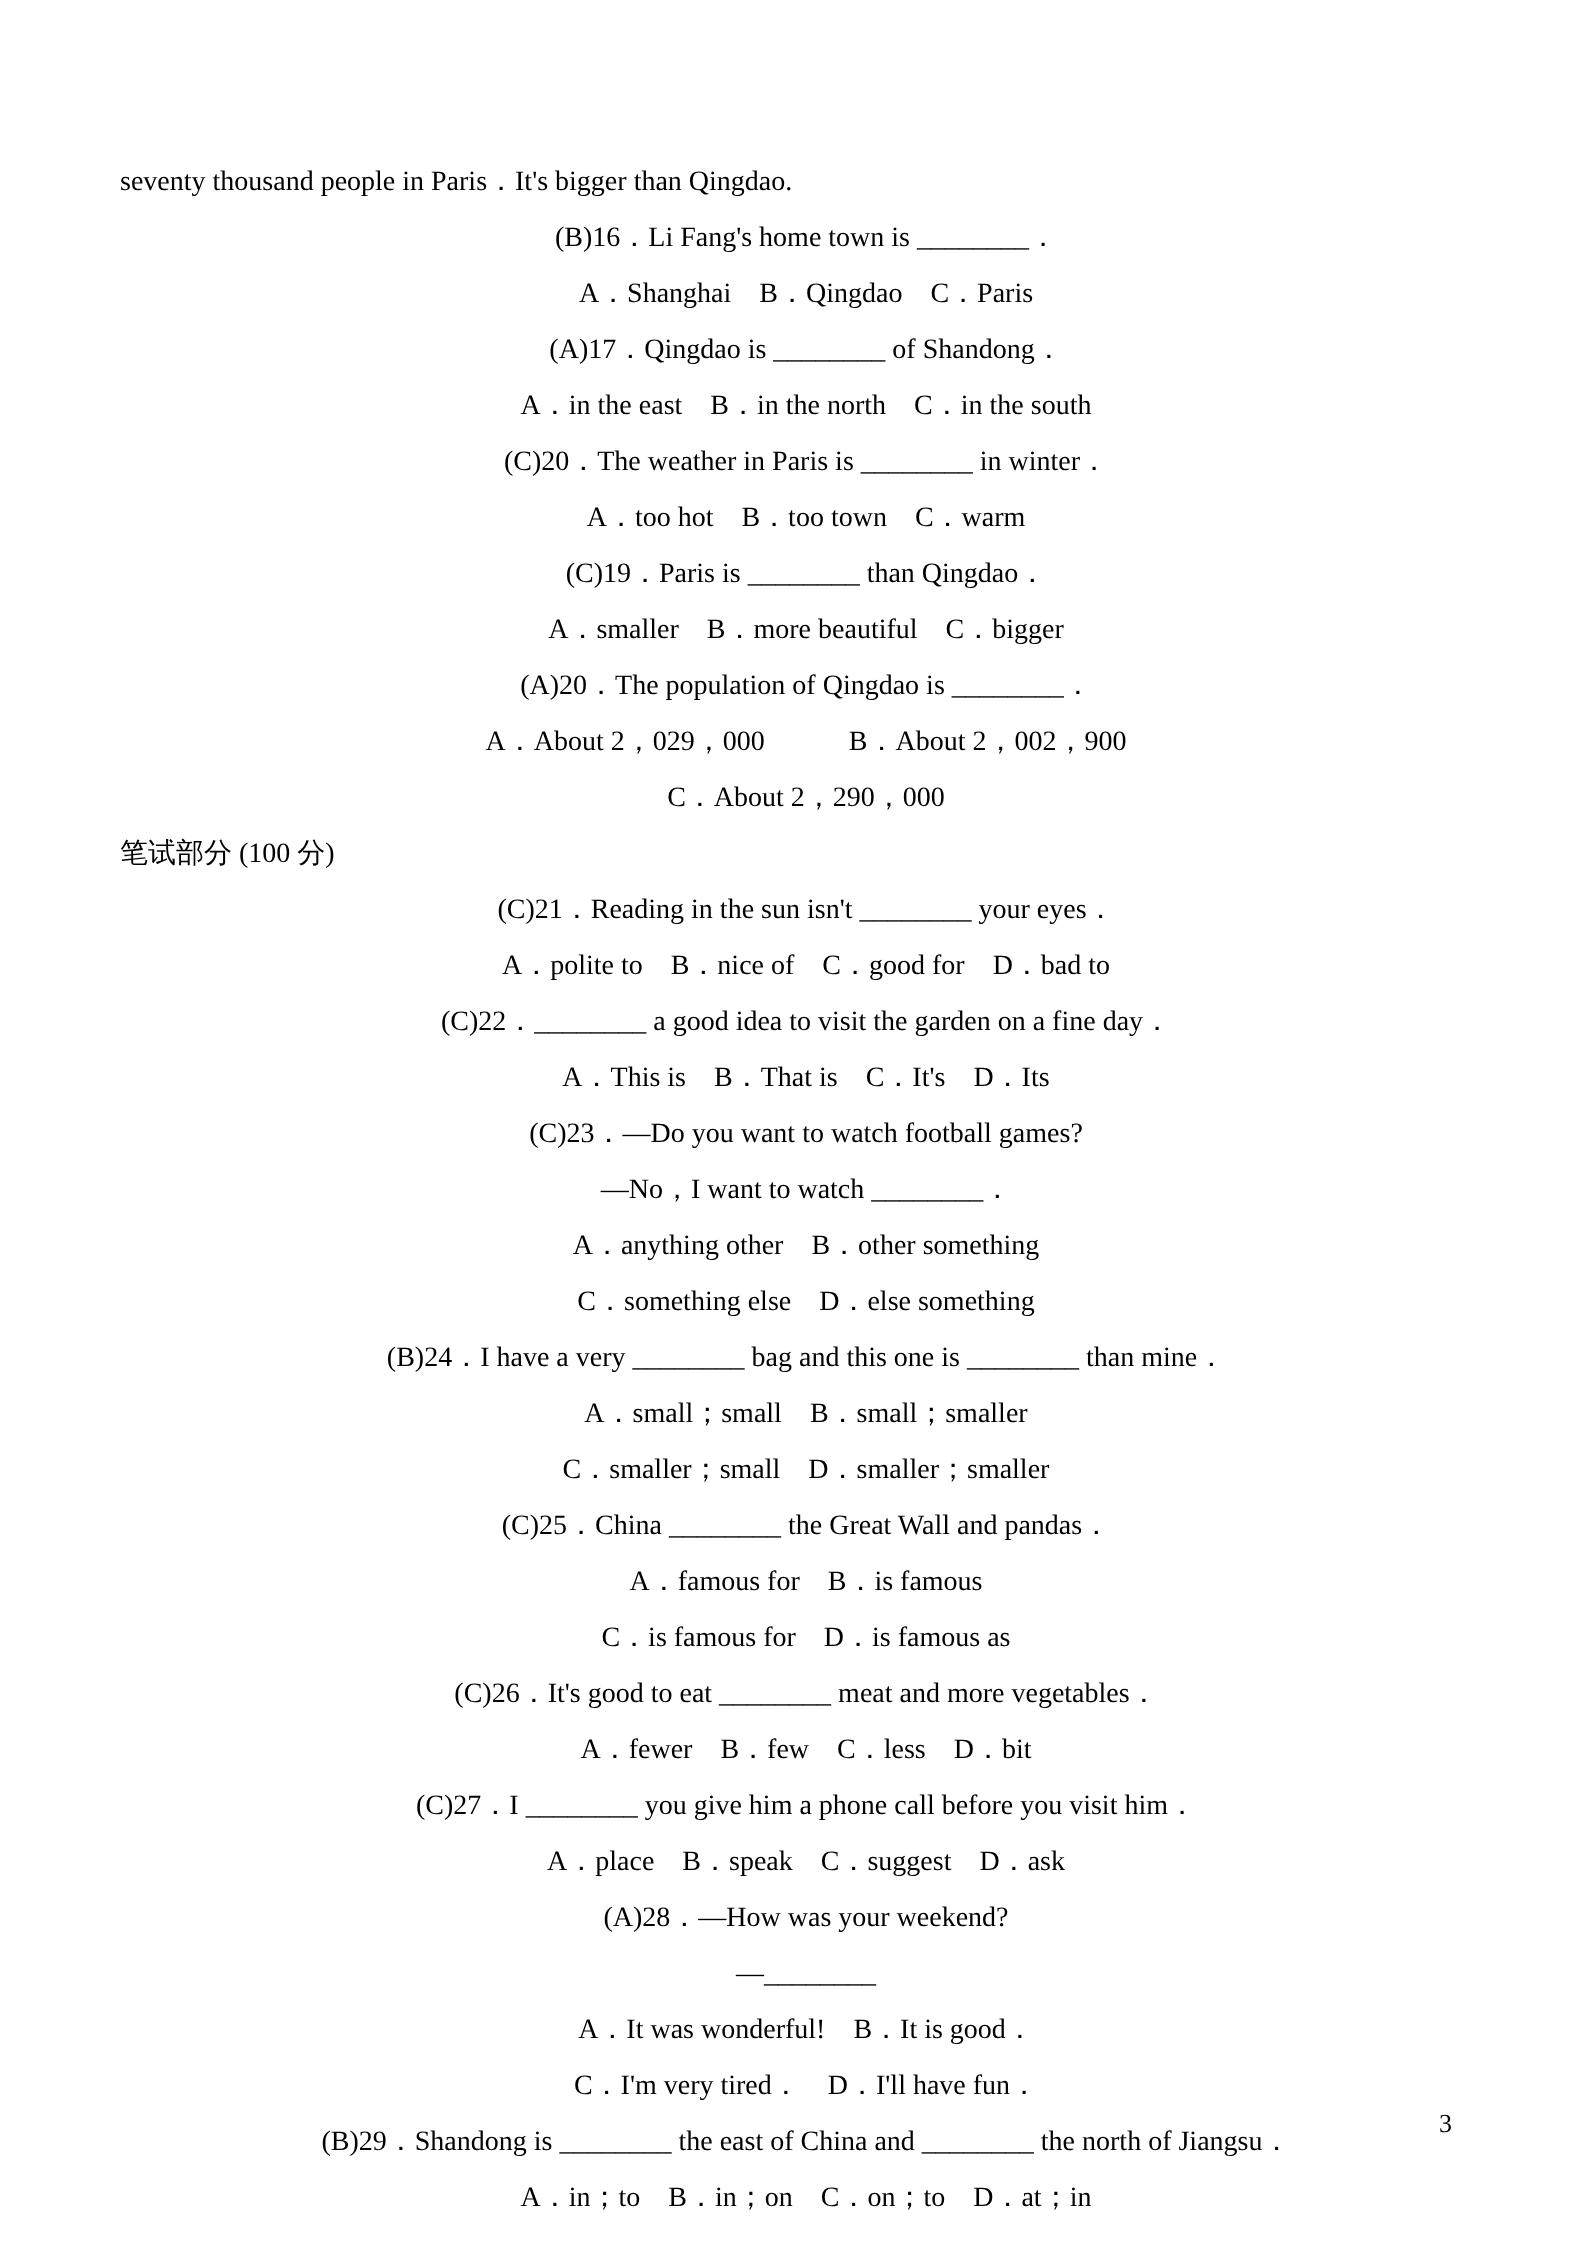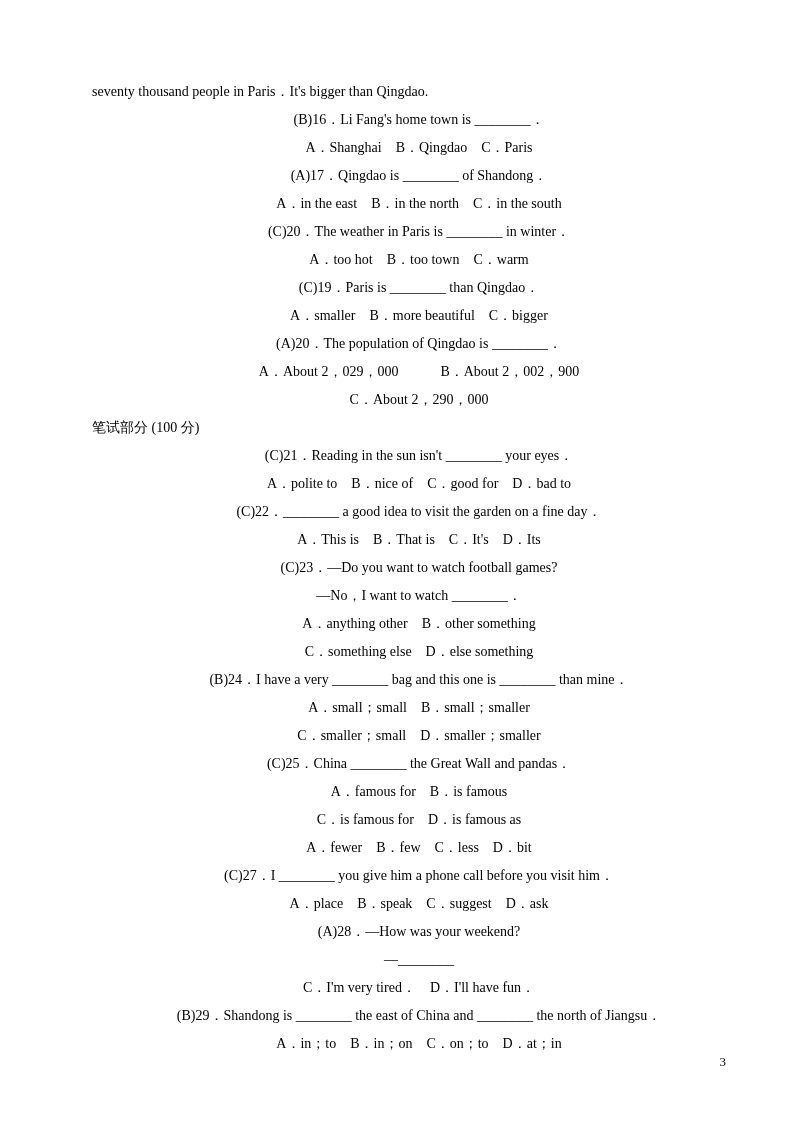--- a/index.html
+++ b/index.html
@@ -13,21 +13,20 @@
     width: 794px;
     height: 1123px;
     position: relative;
     box-sizing: border-box;
     padding: 78px 60px 0 60px;
     font-size: 14px;
     line-height: 2.0;
   }
   .line {
     white-space: pre;
-    margin-left: 32px;
   }
   .indent1 { padding-left: 12px; text-align: center; }
   .center-title {
   }
   .page-num {
     position: absolute;
     right: 68px;
     bottom: 48px;
     font-size: 13px;
   }
@@ -70,26 +69,28 @@
   <div class="line indent1">C．something else    D．else something</div>
 
   <div class="line indent1">(B)24．I have a very ________ bag and this one is ________ than mine．</div>
   <div class="line indent1">A．small；small    B．small；smaller</div>
   <div class="line indent1">C．smaller；small    D．smaller；smaller</div>
 
   <div class="line indent1">(C)25．China ________ the Great Wall and pandas．</div>
   <div class="line indent1">A．famous for    B．is famous</div>
   <div class="line indent1">C．is famous for    D．is famous as</div>
 
+  <div class="line indent1">(C)26．It's good to eat ________ meat and more vegetables．</div>
   <div class="line indent1">A．fewer    B．few    C．less    D．bit</div>
 
   <div class="line indent1">(C)27．I ________ you give him a phone call before you visit him．</div>
   <div class="line indent1">A．place    B．speak    C．suggest    D．ask</div>
 
   <div class="line indent1">(A)28．—How was your weekend?</div>
   <div class="line indent1">—________</div>
+  <div class="line indent1">A．It was wonderful!    B．It is good．</div>
   <div class="line indent1">C．I'm very tired．    D．I'll have fun．</div>
 
   <div class="line indent1">(B)29．Shandong is ________ the east of China and ________ the north of Jiangsu．</div>
   <div class="line indent1">A．in；to    B．in；on    C．on；to    D．at；in</div>
 
   <div class="page-num">3</div>
 </div>
 
 </body></html>

